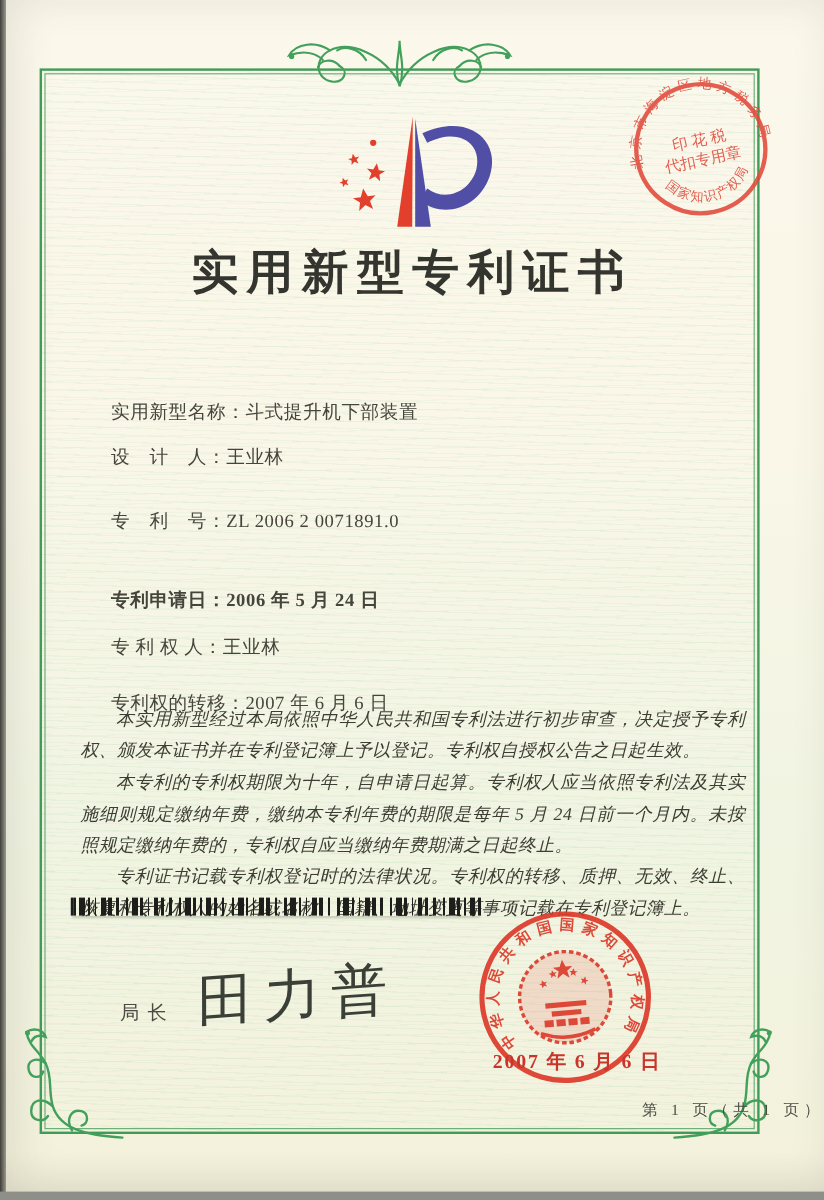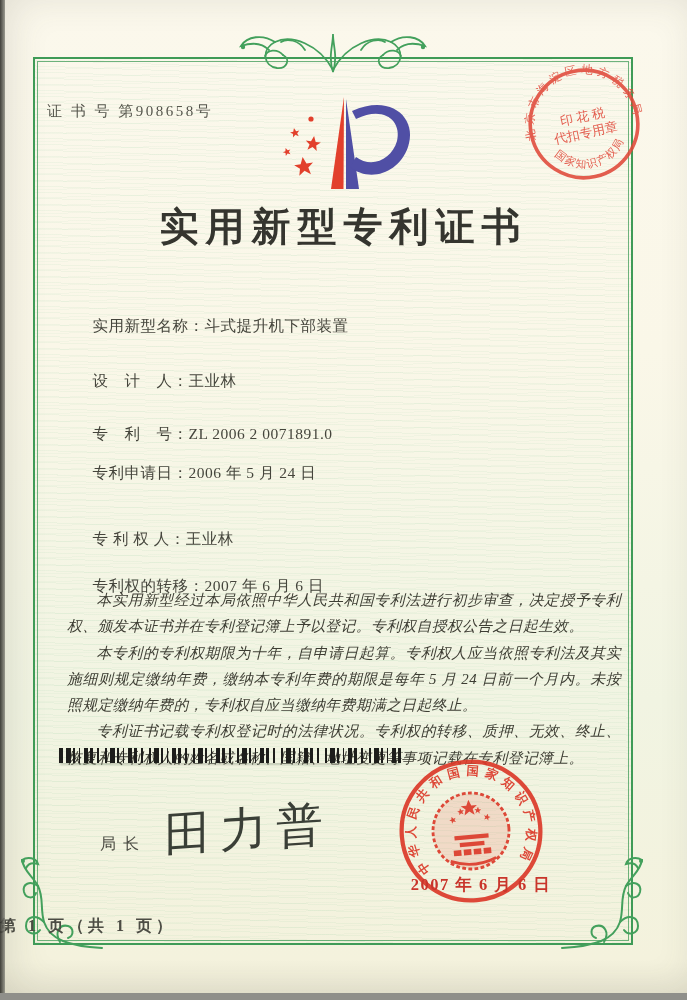--- a/index.html
+++ b/index.html
@@ -23,42 +23,42 @@
   .ornament{position:absolute;color:#43a05c;}
   .orn-top{left:213px;top:26px;width:240px;height:60px;}
   .orn-bl{left:14px;top:850px;width:90px;height:105px;}
   .orn-br{left:560px;top:850px;width:90px;height:105px;transform:scaleX(-1);}
   .cert-no{position:absolute;left:47px;top:102px;font-size:15px;letter-spacing:2.5px;color:#56564d;}
   .logo{position:absolute;left:272px;top:84px;width:155px;height:120px;}
   .tax-stamp{position:absolute;left:522px;top:62px;width:124px;height:124px;transform:rotate(-12deg);opacity:.88;}
   .title{position:absolute;left:0;top:200px;width:100%;text-align:center;
     font-size:39px;font-weight:700;letter-spacing:7px;color:#35352f;}
   .field{position:absolute;left:75px;font-size:15.5px;color:#45453c;letter-spacing:.5px;white-space:pre;}
-  .f0{top:298px;} .f1{top:353px;} .f2{top:406px;} .f3{top:445px;} .f4{top:511px;} .f5{top:558px;}
+  .f0{top:315px;} .f1{top:353px;} .f2{top:406px;} .f3{top:472px;font-weight:bold;} .f4{top:511px;} .f5{top:558px;}
   .body-text{position:absolute;left:67px;top:587px;width:554px;
     font-size:14.8px;line-height:26.3px;color:#3d3d33;text-align:justify;letter-spacing:.4px;}
   .body-text p{margin:0;text-indent:2em;font-style:italic;}
   .barcode{position:absolute;left:59px;top:748px;width:340px;height:15px;
     background:repeating-linear-gradient(90deg,
       #1d1d1b 0 2px,rgba(0,0,0,0) 2px 5px,
       #1d1d1b 5px 10px,rgba(0,0,0,0) 10px 12px,
       #1d1d1b 12px 14px,rgba(0,0,0,0) 14px 18px,
       #1d1d1b 18px 19px,rgba(0,0,0,0) 19px 23px,
       #1d1d1b 23px 27px,rgba(0,0,0,0) 27px 29px,
       #1d1d1b 29px 32px,rgba(0,0,0,0) 32px 36px,
       #1d1d1b 36px 38px,rgba(0,0,0,0) 38px 44px);
     border-left:2px solid #1d1d1b;box-shadow:0 3px 2px -1px rgba(120,130,110,.35);}
   .director-label{position:absolute;left:100px;top:834px;font-size:16px;letter-spacing:7px;color:#4a4a42;text-align:right;}
   .signature{position:absolute;left:164px;top:798px;font-size:47px;color:#3a3f37;
     letter-spacing:9px;transform:rotate(-4deg) skewX(-4deg);font-weight:400;}
   .office-seal{position:absolute;left:395px;top:755px;width:152px;height:152px;transform:rotate(-5deg);opacity:.92;}
   .seal-date{position:absolute;left:396px;top:874px;width:170px;text-align:center;
     font-size:16.5px;color:#c9352b;letter-spacing:1.5px;font-weight:600;}
-  .footer{position:absolute;left:0;top:916px;width:100%;text-align:left;
-    font-size:16px;color:#4c4c44;letter-spacing:4px;font-weight:bold;}
+  .footer{position:absolute;left:0;top:916px;width:100%;text-align:right;
+    font-size:13px;color:#4c4c44;letter-spacing:4px;}
   svg text{font-family:"Liberation Serif","DejaVu Serif",serif;}
 </style>
 </head>
 <body>
 
 <div class="page">
 
   <div class="frame">
     <div class="frame-inner"></div>
   </div>
@@ -89,24 +89,20 @@
     <g fill="none" stroke="#43a05c" stroke-width="2" stroke-linecap="round">
       <path d="M88 98 C 55 96, 36 90, 30 72 C 26 58, 30 48, 24 36 C 19 26, 10 22, 8 10"></path>
       <path d="M24 36 C 16 30, 8 34, 10 42 C 12 49, 20 49, 22 43"></path>
       <path d="M30 72 C 22 64, 12 66, 12 76 C 12 84, 22 86, 26 80"></path>
       <path d="M8 10 C 14 6, 22 8, 24 14 C 18 12, 14 14, 12 18"></path>
       <path d="M46 92 C 40 82, 46 74, 54 76 C 60 78, 60 86, 54 88"></path>
       <circle cx="9" cy="11" r="2" fill="#43a05c" stroke="none"></circle>
     </g>
   </svg>
 
-  <div class="cert-no">
-    <span>证 书 号</span>
-    <span>第908658号</span>
-  </div>
 
   <svg class="logo" viewBox="0 0 155 118">
     <defs>
       <polygon id="star5" points="0,-10 2.94,-3.09 9.51,-3.09 4.2,1.18 5.88,8.09 0,3.82 -5.88,8.09 -4.2,1.18 -9.51,-3.09 -2.94,-3.09"></polygon>
     </defs>
     <polygon points="72,12 59,104 71.5,104" fill="#e2402c"></polygon>
     <polygon points="74,14 74,104 87,104" fill="#504fa5"></polygon>
     <path d="M80 26 C 120 8, 146 34, 136 62 C 127 88, 98 98, 78 82 L 84 72 C 100 84, 120 74, 125 56 C 130 36, 112 20, 84 34 Z" fill="#504fa5"></path>
     <circle cx="39" cy="34" r="2.6" fill="#e2402c"></circle>
     <use href="#star5" transform="translate(23,48) scale(0.5) rotate(-12)" fill="#e2402c"></use>

